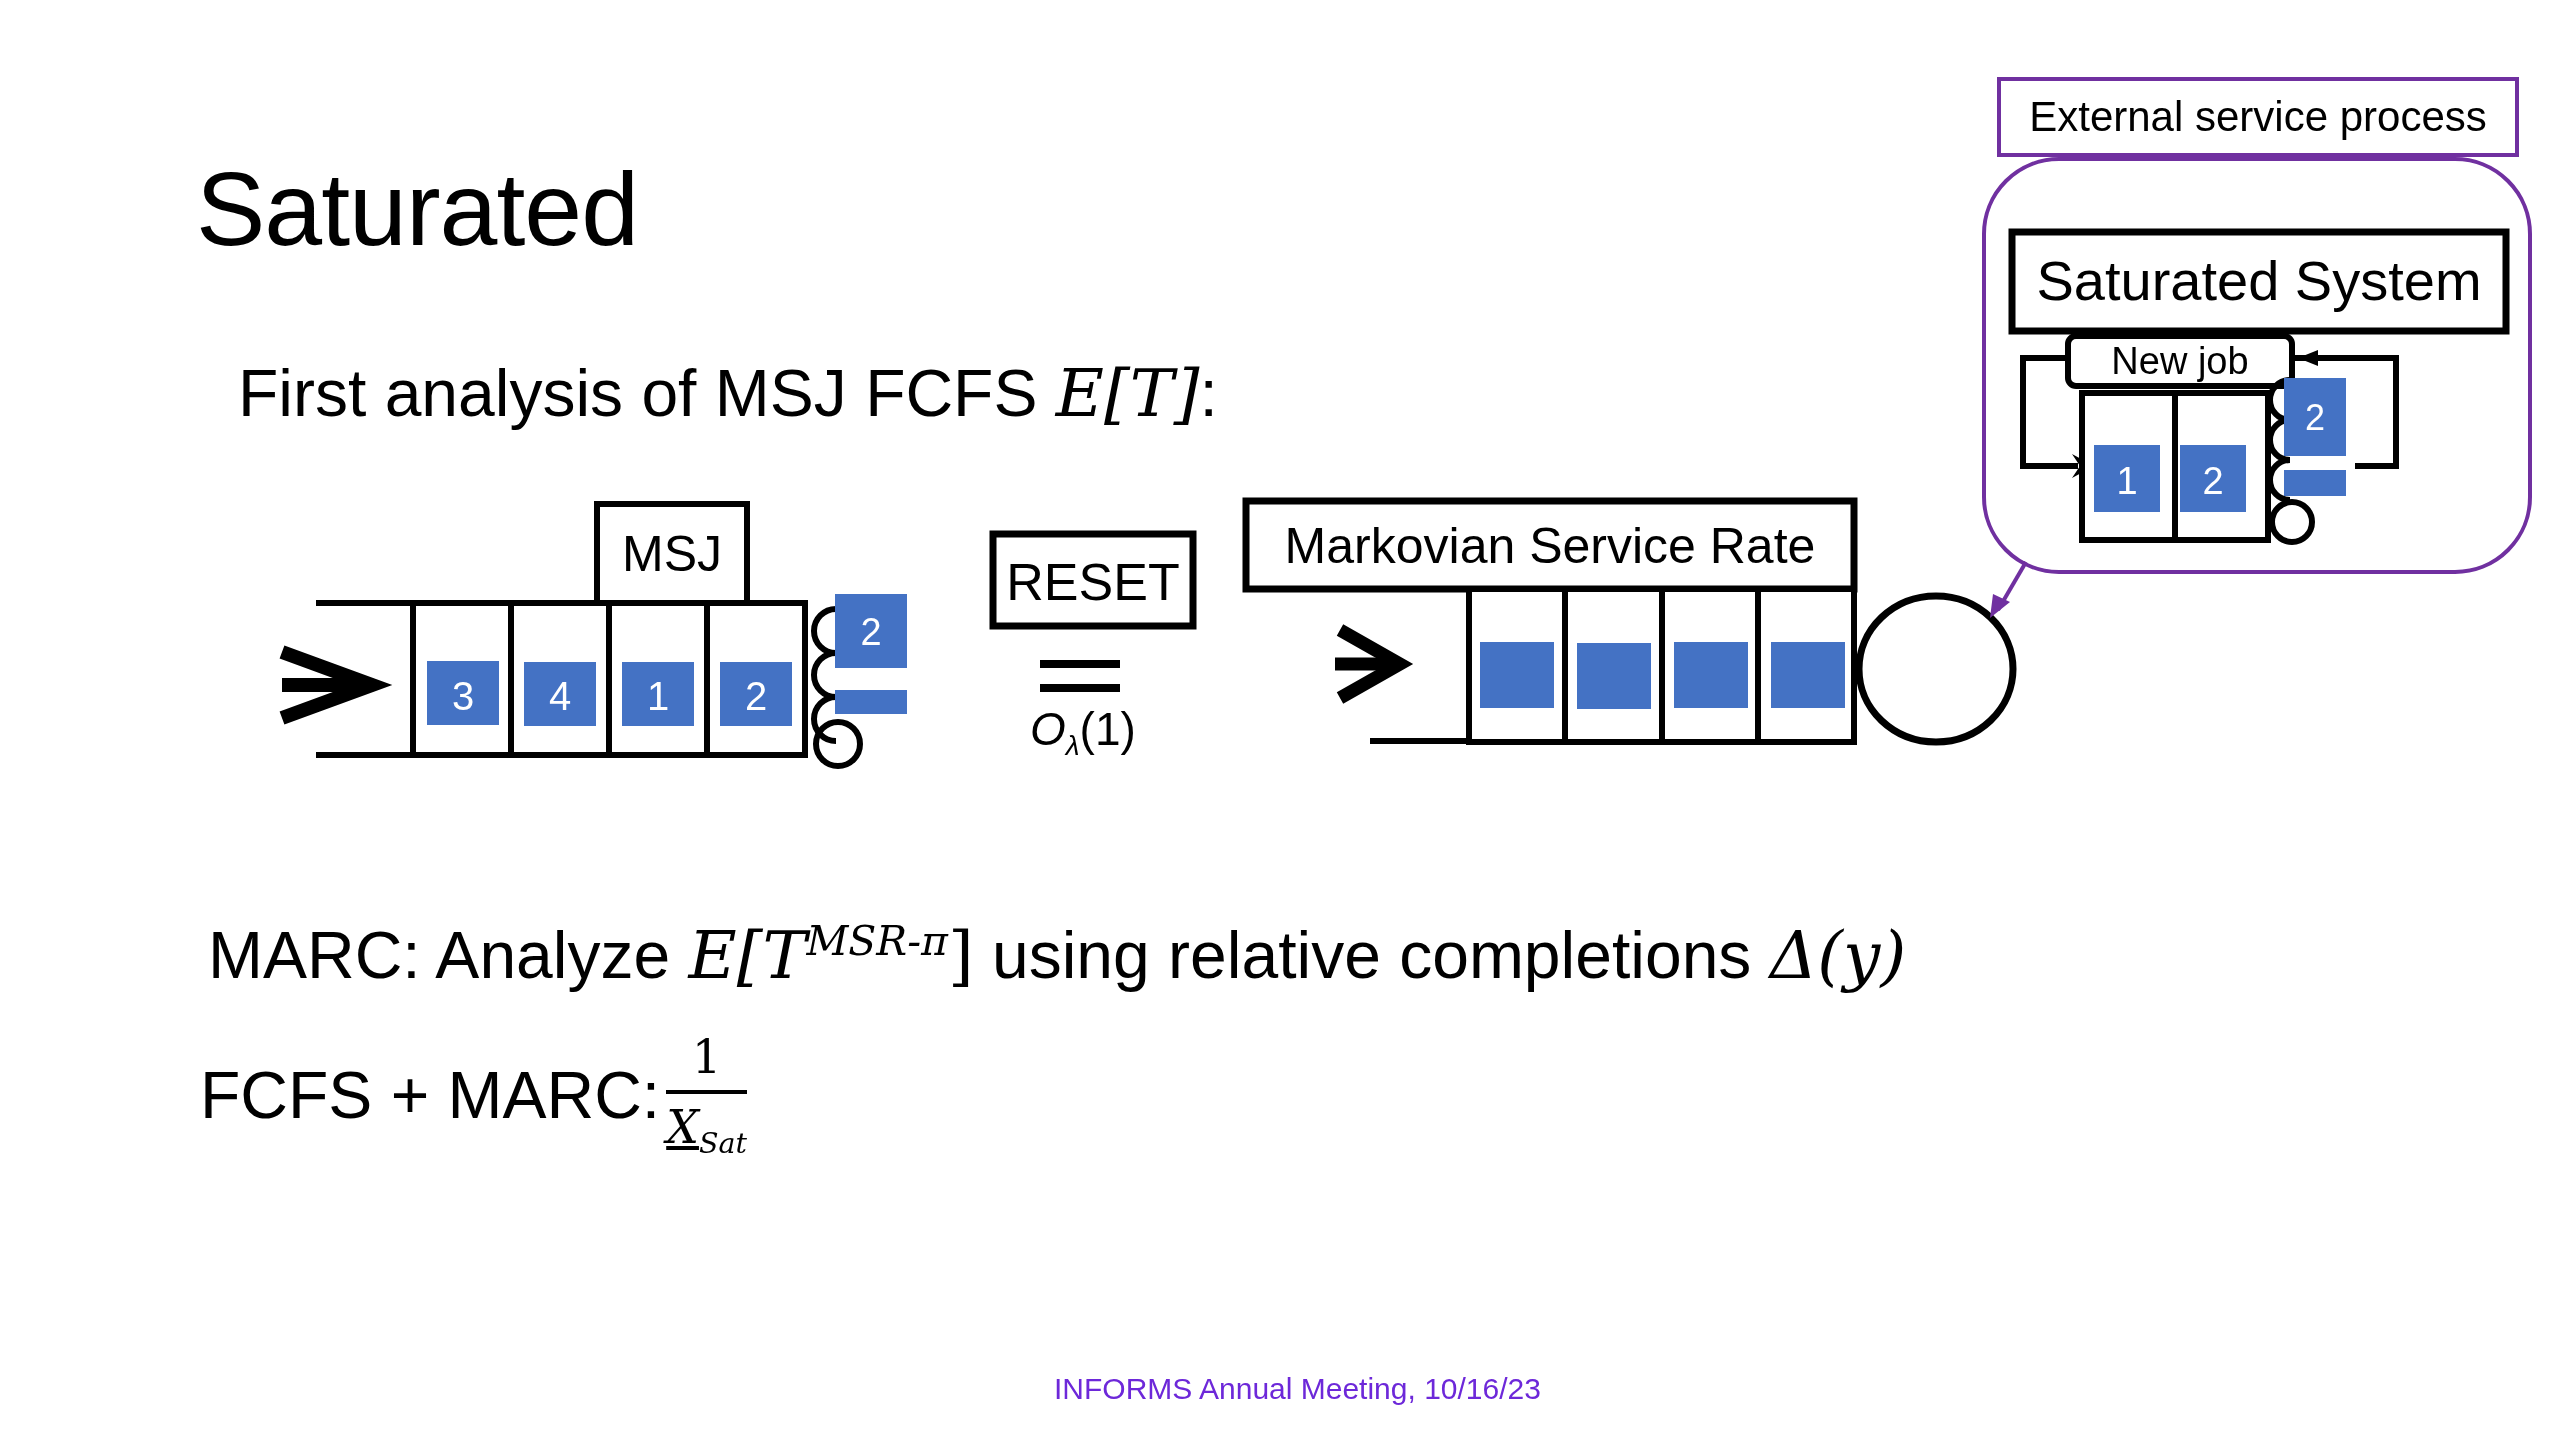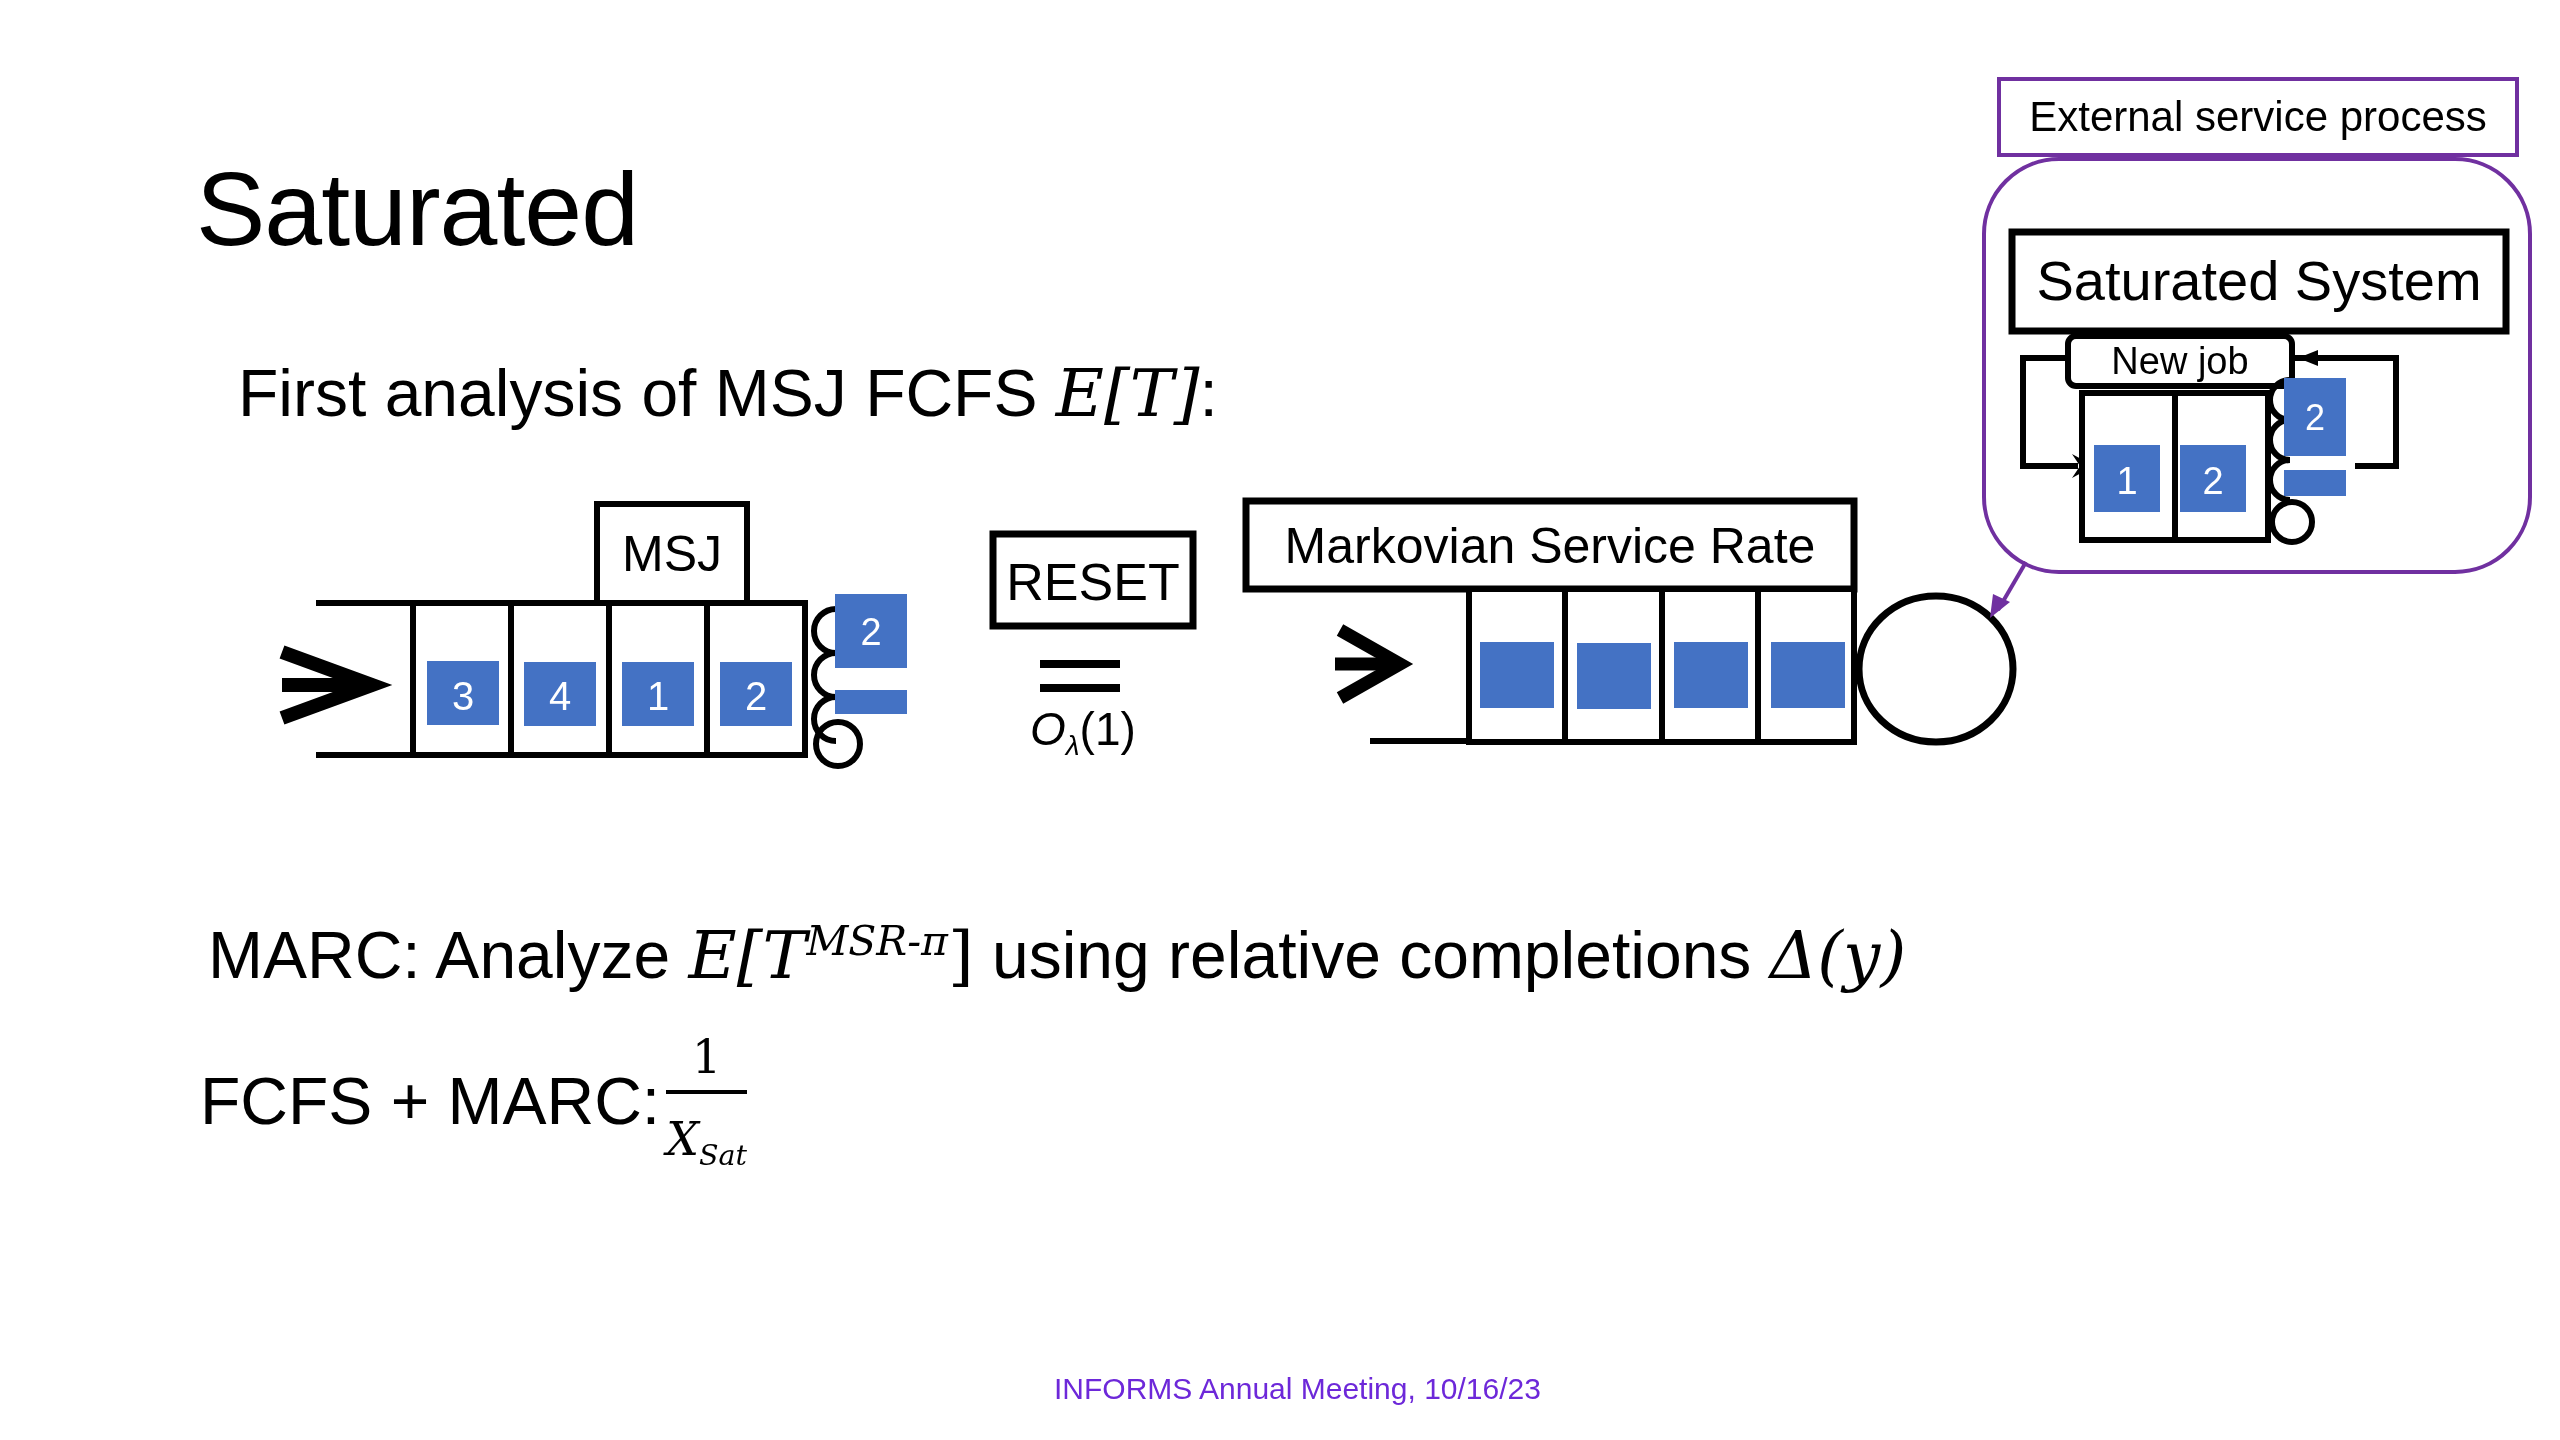--- a/index.html
+++ b/index.html
@@ -5,21 +5,21 @@
   html, body { margin:0; padding:0; background:#ffffff; }
   body { width:2560px; height:1440px; position:relative; overflow:hidden; font-family:"Liberation Sans", "DejaVu Sans", sans-serif; color:#000; }
   .abs { position:absolute; }
   .title { left:196px; top:150px; font-size:104px; font-weight:300; letter-spacing:-1px; }
   .body-text { font-size:66px; white-space:nowrap; }
   .math { font-family:"DejaVu Serif","Liberation Serif", serif; font-style:italic; }
   .mrm { font-family:"DejaVu Serif","Liberation Serif", serif; font-style:normal; }
   sup, sub { font-size:0.62em; }
   .frac { display:inline-block; vertical-align:middle; text-align:center; margin:0 6px; }
   .frac .num { display:block; border-bottom:4px solid #000; padding:0 8px 6px; }
-  .frac .den { display:block; padding-top:18px; }
+  .frac .den { display:block; padding-top:6px;text-decoration:underline; }
   .footer { top:1372px; left:1054px; font-size:30px; color:#6d28d9; }
   .pagenum { top:1430px; left:2348px; font-size:38px;margin-top:9px; }
   svg text { font-family:"Liberation Sans","DejaVu Sans", sans-serif; }
 </style>
 </head>
 <body>
 
 <div class="abs title">Saturated</div>
 
 <div class="abs body-text" style="left:200px; top:355px;margin-left:38px;">

